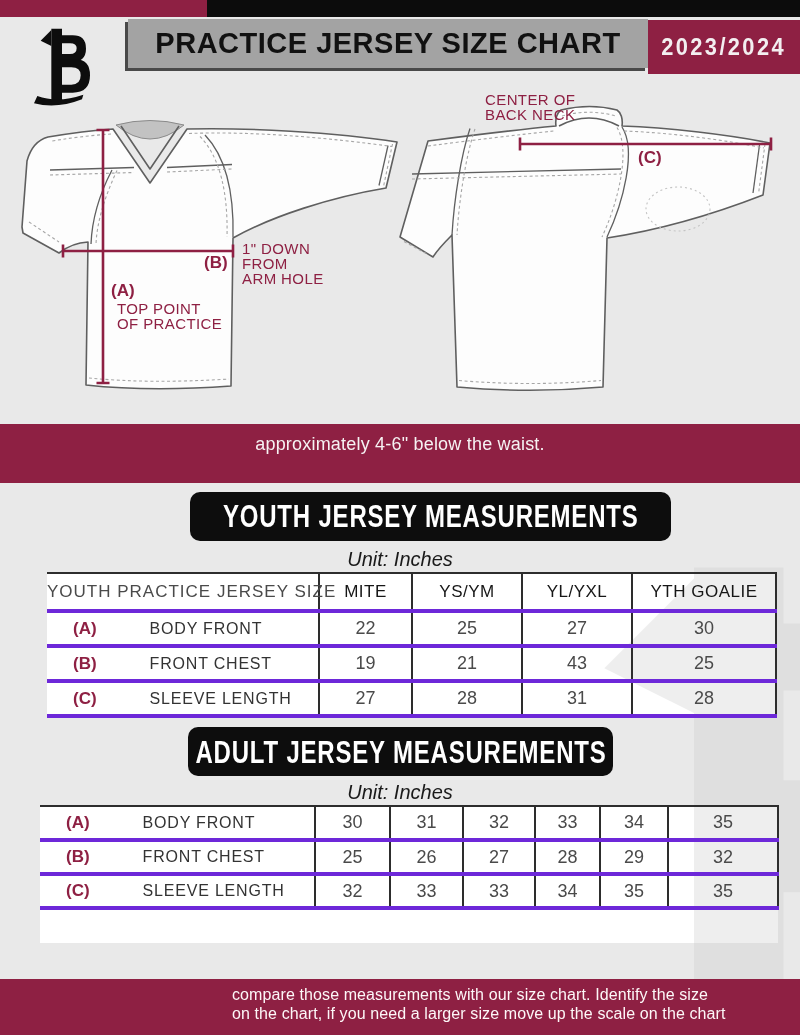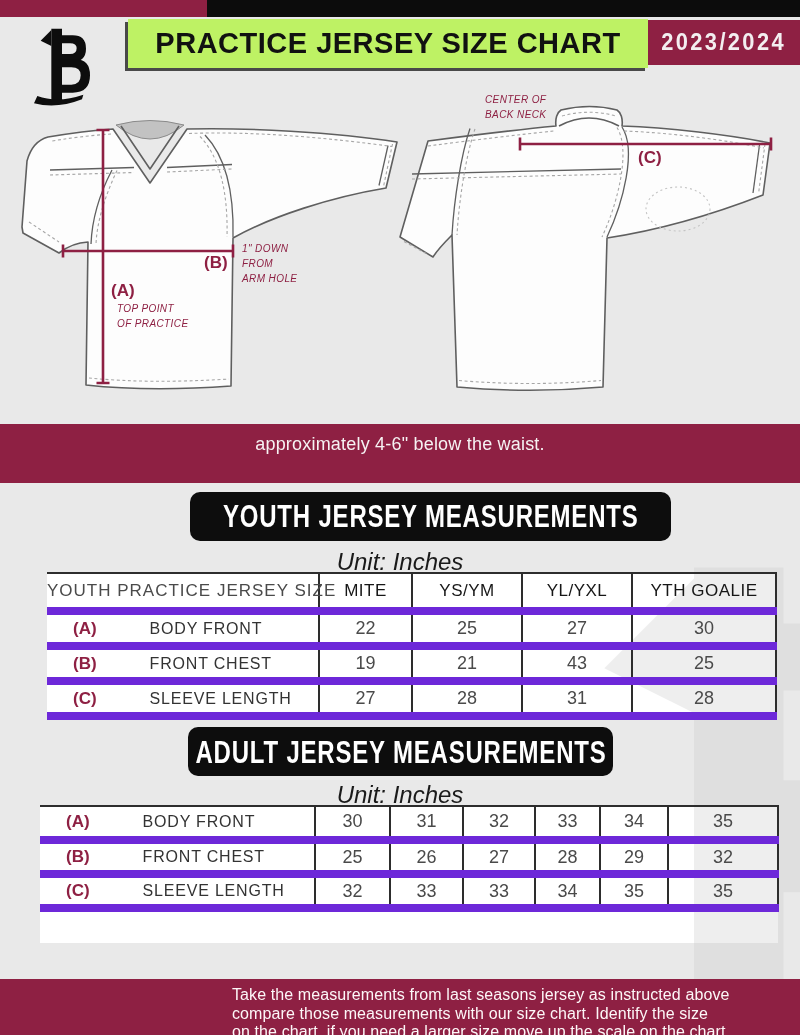--- a/index.html
+++ b/index.html
@@ -9,72 +9,72 @@
     font-family:"Liberation Sans", sans-serif;
     -webkit-font-smoothing:antialiased;
   }
   .abs{position:absolute;}
 
   
   .topstrip{left:0;top:0;width:800px;height:17px;background:#0c0c0c;}
   .topstrip-maroon{left:0;top:0;width:207px;height:17px;background:#8e2043;}
   .logo-header{left:22px;top:26px;width:72px;height:80px;color:#0d0d0d;}
   .titlebox{
-    left:128px;top:19px;width:520px;height:49px;background:#bef264;
+    left:128px;top:19px;width:520px;height:49px;background:#a3a3a3;
     box-shadow:-3px 3px 0 rgba(45,45,45,.85);
     display:flex;align-items:center;justify-content:center;z-index:3;
   }
   .titlebox span{font-size:29px;font-weight:bold;color:#111;letter-spacing:.5px;white-space:nowrap;}
   .yearbox{
-    left:648px;top:20px;width:152px;height:45px;background:#8e2043;
+    left:648px;top:20px;width:152px;height:54px;background:#8e2043;
     display:flex;align-items:center;justify-content:center;z-index:3;
   }
   .yearbox span{
     color:#f3eef0;font-weight:bold;font-size:23px;letter-spacing:2.5px;
     display:inline-block;transform:scale(.95,1.05);white-space:nowrap;
   }
 
   
   .diagram{left:0;top:95px;width:800px;height:330px;}
   .ann-label{color:#8e2043;font-weight:bold;font-size:17px;white-space:nowrap;}
-  .ann-note{color:#8e2043;font-style:italic;font-size:10px;line-height:15px;letter-spacing:.4px;white-space:nowrap;}
+  .ann-note{color:#8e2043;font-size:15px;line-height:15px;letter-spacing:.4px;white-space:nowrap;}
   .ann-note span{display:block;}
 
   
   .banner{
     left:0;top:424px;width:800px;height:59px;background:#8e2043;color:#f6f2f3;
     text-align:center;padding-top:8px;box-sizing:border-box;z-index:3;
   }
   .banner span{display:block;font-size:18px;line-height:25px;letter-spacing:.2px;}
 
   
   .pill{
     background:#0d0d0d;border-radius:10px;display:flex;align-items:center;justify-content:center;z-index:3;
   }
   .pill span{
     color:#fff;font-weight:bold;font-size:30px;letter-spacing:1px;white-space:nowrap;
     display:inline-block;transform:scale(.8,1.05);
   }
   .pill-youth{left:190px;top:492px;width:481px;height:49px;}
   .pill-adult{left:188px;top:727px;width:425px;height:49px;}
-  .unit{left:0;width:800px;text-align:center;font-style:italic;font-size:24px;color:#1a1a1a;z-index:3;}
+  .unit{left:0;width:800px;text-align:center;font-style:italic;font-size:20px;color:#1a1a1a;z-index:3;}
   .unit-youth{top:548px;}
   .unit-adult{top:781px;}
 
   
   .tbl-bg{background:#ffffff;z-index:1;}
   .bg-youth{left:47px;top:572px;width:729px;height:143px;}
   .bg-adult{left:40px;top:805px;width:738px;height:138px;}
   .watermark{z-index:2;pointer-events:none;}
   table{border-collapse:collapse;table-layout:fixed;z-index:3;position:absolute;}
   .tbl-youth{left:47px;top:572px;width:729px;}
   .tbl-adult{left:40px;top:805px;width:738px;}
   th,td{
     padding:0;margin:0;vertical-align:middle;background:transparent;
-    border-top:2px solid #2d2d2d;border-bottom:8px solid #6d28d9;border-right:2px solid #2d2d2d;
+    border-top:2px solid #2d2d2d;border-bottom:4px solid #6d28d9;border-right:2px solid #2d2d2d;
   }
   th:first-child,td:first-child{border-left:none;}
   .col-head{font-weight:normal;font-size:17px;color:#4a4a4a;letter-spacing:1px;text-align:center;white-space:nowrap;}
   .size-head{font-weight:normal;font-size:17px;color:#161616;letter-spacing:.5px;text-align:center;}
   .row-label{text-align:left;padding-left:26px;white-space:nowrap;}
   .row-key{color:#8e2043;font-weight:bold;font-size:17px;margin-right:9px;}
   .row-name{color:#333;font-size:16px;letter-spacing:.8px;margin-left:44px;}
   .num{text-align:center;font-size:18px;color:#4a4a4a;}
 
   
@@ -282,17 +282,16 @@
     <td class="num">33</td>
     <td class="num">34</td>
     <td class="num">35</td>
     <td class="num">35</td>
   </tr>
 </tbody>
   </table>
 
 <div class="abs footer">
   <div class="footer-note" style="left:232px">
-    <span>Take the measurements from last seasons jersey as instructed above</span>
     <span>compare those measurements  with our size chart. Identify the size</span>
     <span>on the chart, if you need a larger size move up the scale on the chart</span>
   </div>
 </div>
 
 </body></html>

